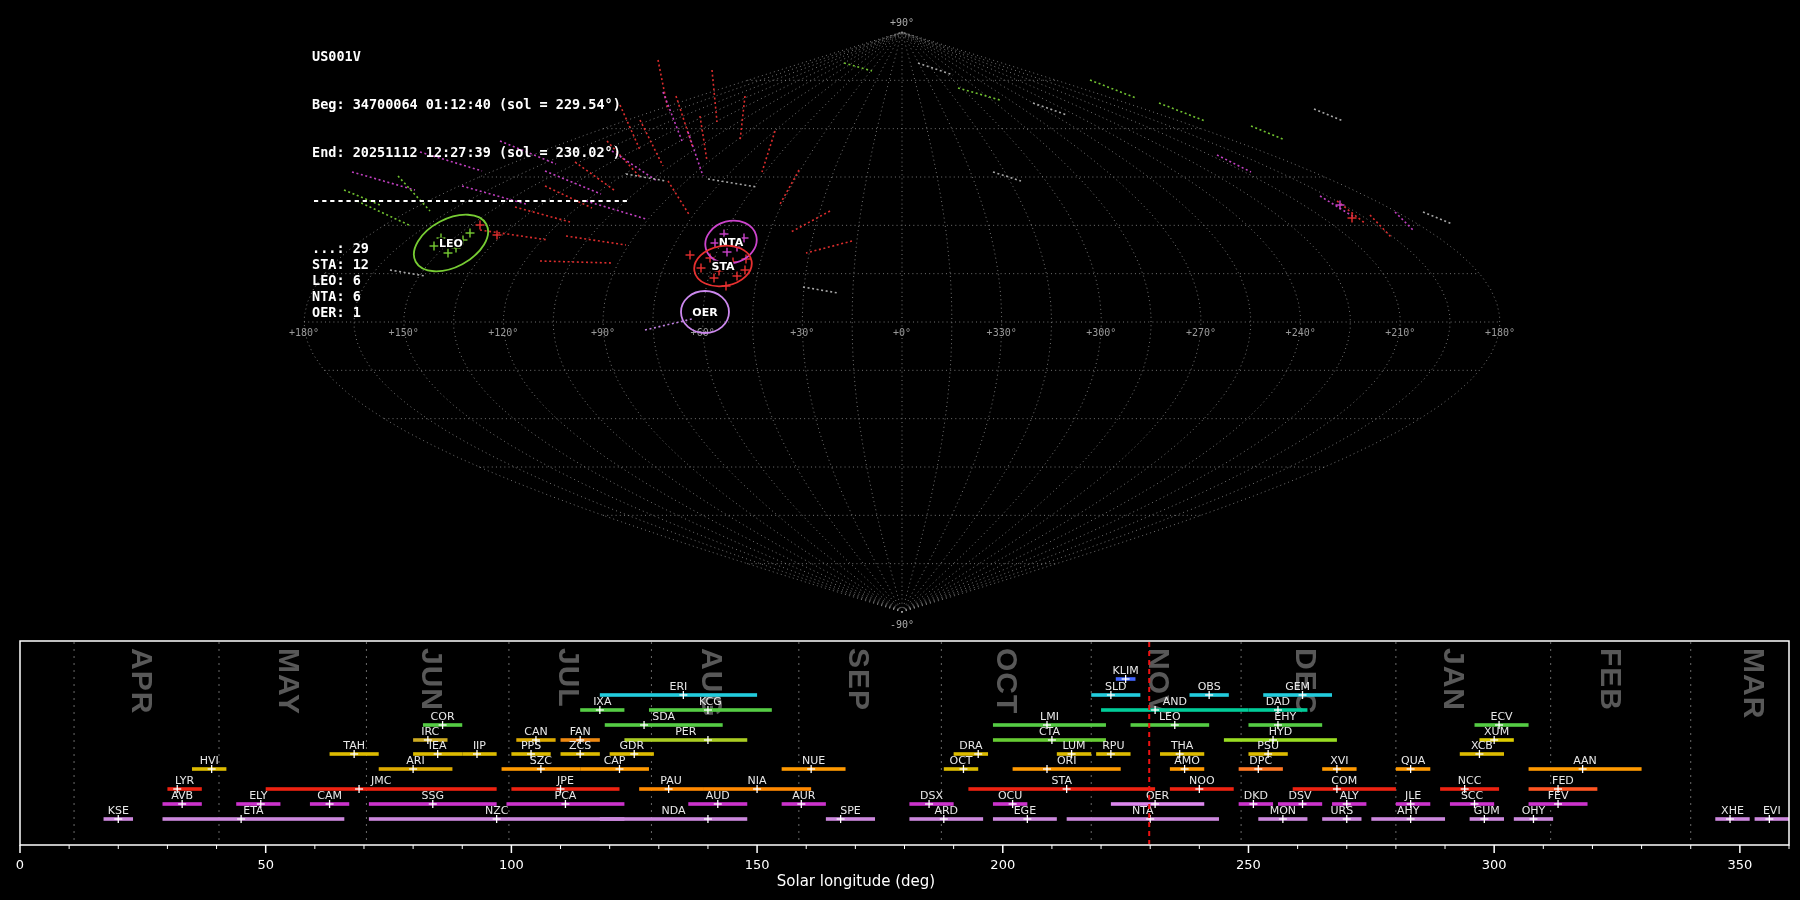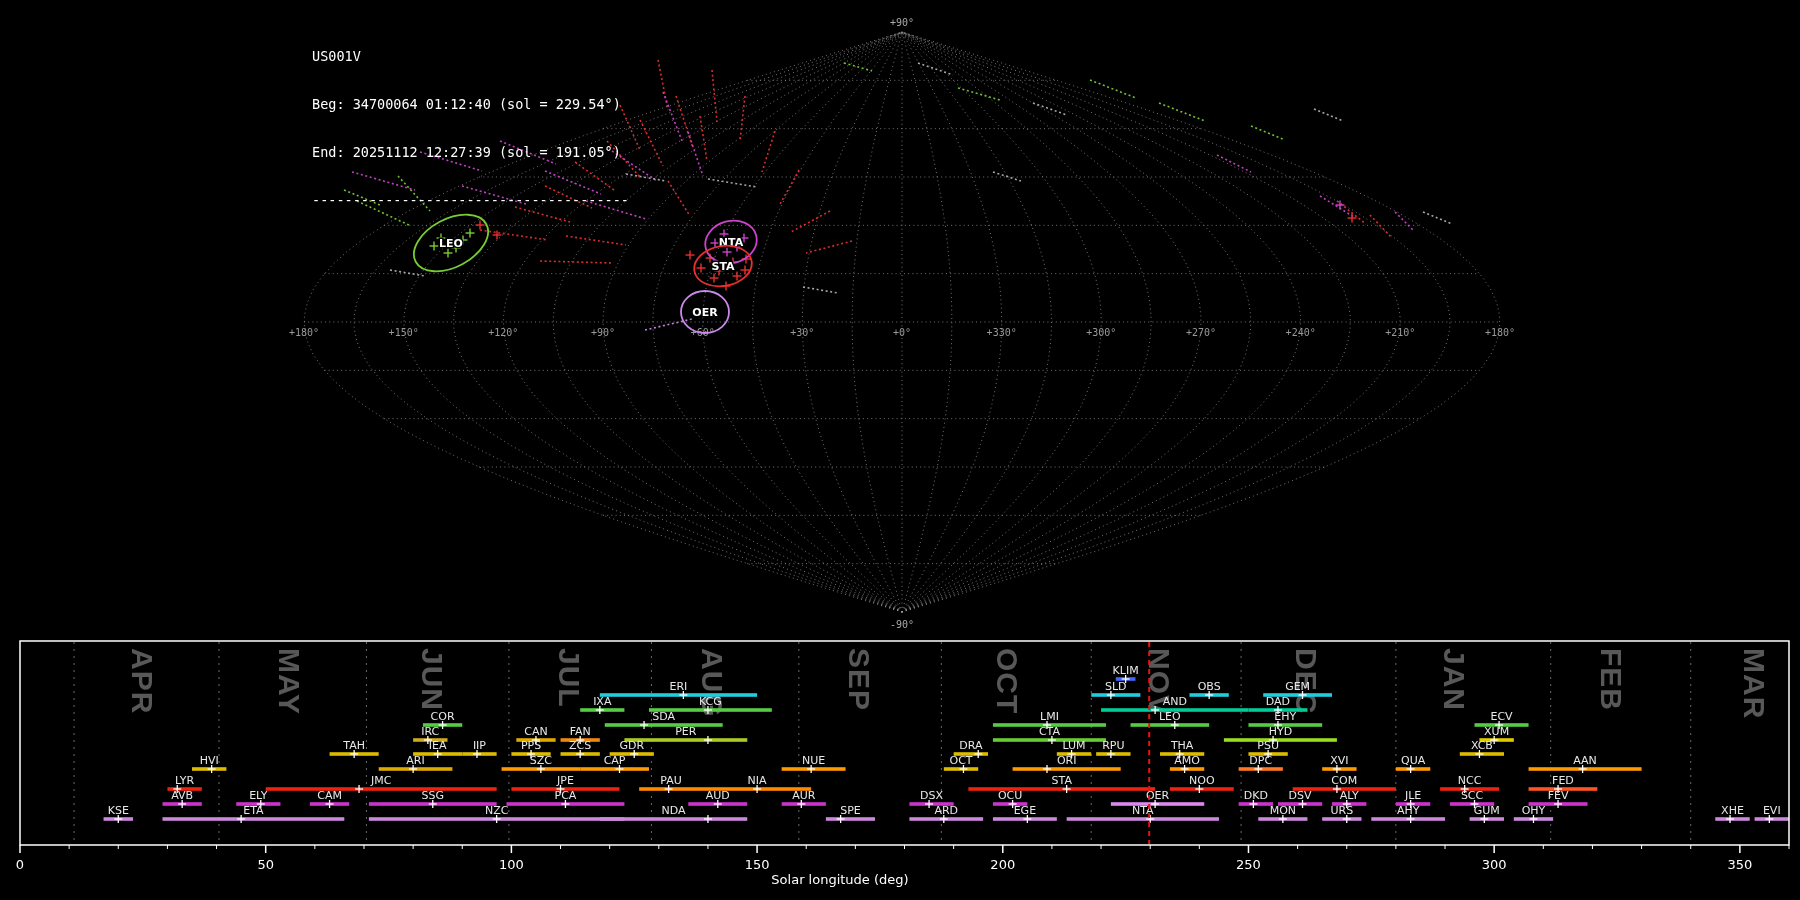--- a/index.html
+++ b/index.html
@@ -4,48 +4,49 @@
 <style>
   html,body { margin:0; padding:0; }
   body {
     width:1800px; height:900px; background:#000; position:relative;
     overflow:hidden; font-family:"DejaVu Sans", sans-serif;
   }
   .stage { position:absolute; inset:0; }
   .header-block {
     position:absolute; left:312px; top:16px; color:#ffffff;
     font-family:"DejaVu Sans Mono", monospace; font-size:13.5px;
-    line-height:16px; white-space:pre; z-index:5;
+    line-height:16px; white-space:pre; z-index:5;font-weight:bold;
   }
   #sky { position:absolute; left:0; top:0; }
   #timeline-wrap { position:absolute; left:0; top:640px; }
   .xaxis-title {
-    position:absolute; left:0; top:872px; width:1680px; text-align:center;
-    color:#ffffff; font-size:13px; font-family:"DejaVu Sans", sans-serif;
+    position:absolute; left:16px; top:872px; width:1680px; text-align:center;
+    color:#ffffff; font-size:15px; font-family:"DejaVu Sans", sans-serif;
   }
   text { font-family:"DejaVu Sans", sans-serif; }
   .eqlbl   { fill:#999999; font-size:10px; font-family:"DejaVu Sans Mono", monospace; }
   .polelbl { fill:#aaaaaa; font-size:10px; font-family:"DejaVu Sans Mono", monospace; }
   .radlbl  { fill:#ffffff; font-size:11px; font-weight:bold;
              paint-order:stroke; stroke:#000000; stroke-width:3px; }
   .month   { fill:#585858; font-size:30px; font-weight:bold; letter-spacing:1px;
              font-family:"Liberation Sans", sans-serif; }
   .barlbl  { fill:#e8e8e8; font-size:11px; }
   .ticklbl { fill:#ffffff; font-size:13px; }
 </style>
 </head>
 <body>
 
 <div class="stage">
 
   <div class="header-block">
     <div>US001V</div>
     <div>Beg: 34700064 01:12:40 (sol = 229.54°)</div>
-    <div>End: 20251112 12:27:39 (sol = 191.05°)</div>
+    <div>End: 20251112 12:27:39 (sol = 230.02°)</div>
     <div>---------------------------------------</div>
+    <div id="counts"><div>...: 29</div><div>STA: 12</div><div>LEO: 6</div><div>NTA: 6</div><div>OER: 1</div></div>
   </div>
 
   <svg id="sky" width="1800" height="640" viewBox="0 0 1800 640">
       <line x1="747.2262110286927" y1="563.6666666666667" x2="1056.7737889713073" y2="563.6666666666667" stroke="#9a9a9a" stroke-width="1" stroke-dasharray="1 3.2" opacity="0.75"></line>
       <line x1="603" y1="515.3333333333333" x2="1201" y2="515.3333333333333" stroke="#9a9a9a" stroke-width="1" stroke-dasharray="1 3.2" opacity="0.75"></line>
       <line x1="479.1501448504446" y1="467" x2="1324.8498551495554" y2="467" stroke="#9a9a9a" stroke-width="1" stroke-dasharray="1 3.2" opacity="0.75"></line>
       <line x1="384.11680853690564" y1="418.66666666666663" x2="1419.8831914630944" y2="418.66666666666663" stroke="#9a9a9a" stroke-width="1" stroke-dasharray="1 3.2" opacity="0.75"></line>
       <line x1="324.3763558791371" y1="370.3333333333333" x2="1479.623644120863" y2="370.3333333333333" stroke="#9a9a9a" stroke-width="1" stroke-dasharray="1 3.2" opacity="0.75"></line>
       <line x1="304" y1="322" x2="1500" y2="322" stroke="#9a9a9a" stroke-width="1" stroke-dasharray="1 3.2" opacity="0.75"></line>
       <line x1="324.3763558791371" y1="273.6666666666667" x2="1479.623644120863" y2="273.6666666666667" stroke="#9a9a9a" stroke-width="1" stroke-dasharray="1 3.2" opacity="0.75"></line>

